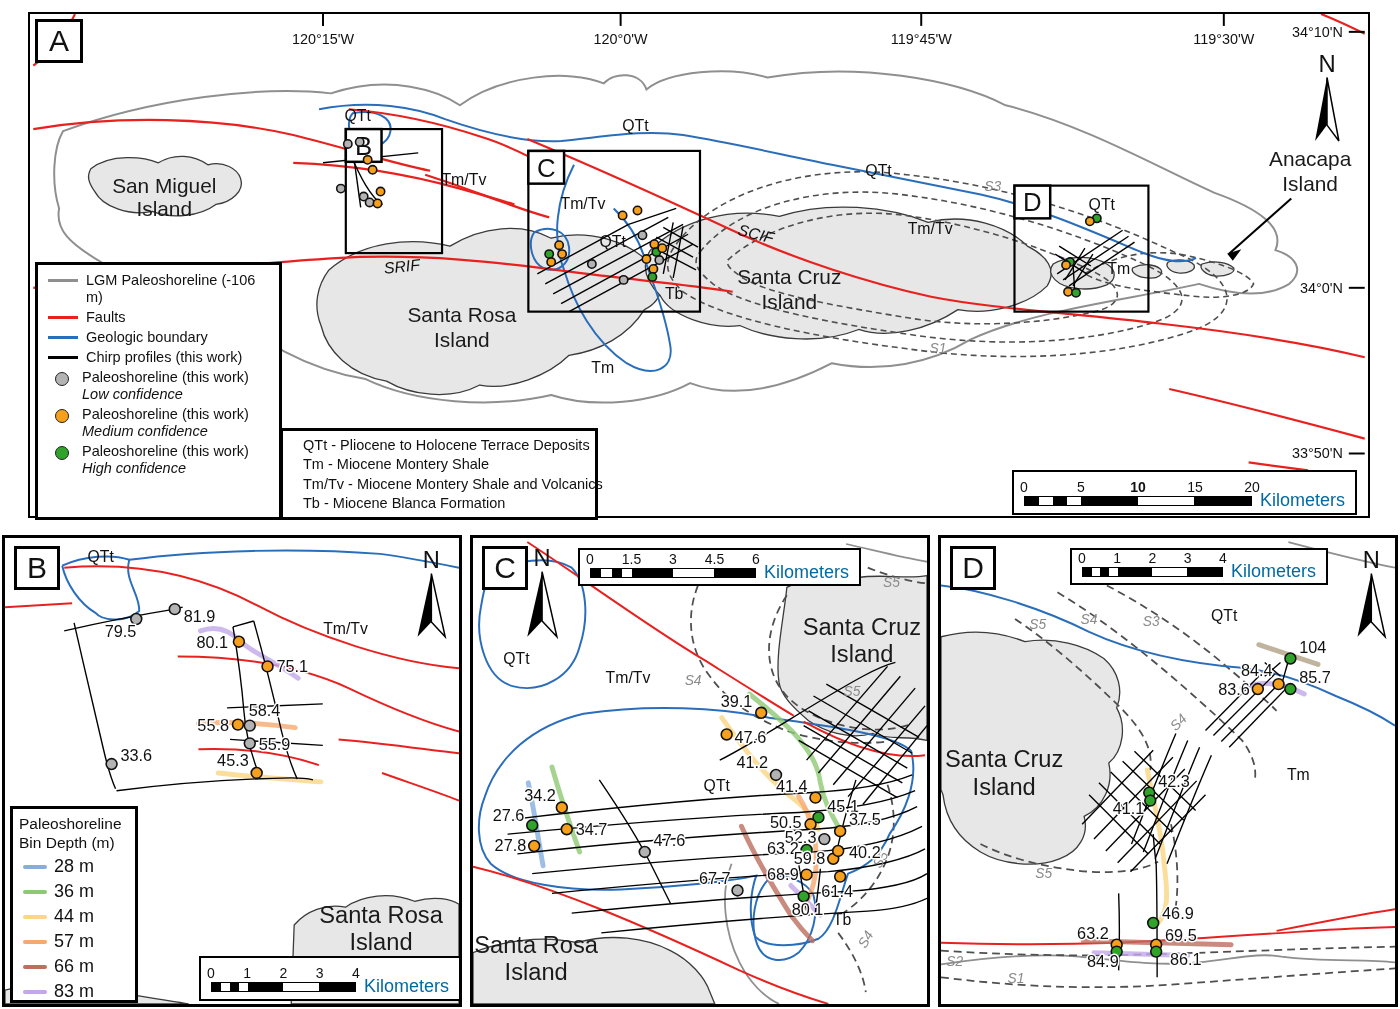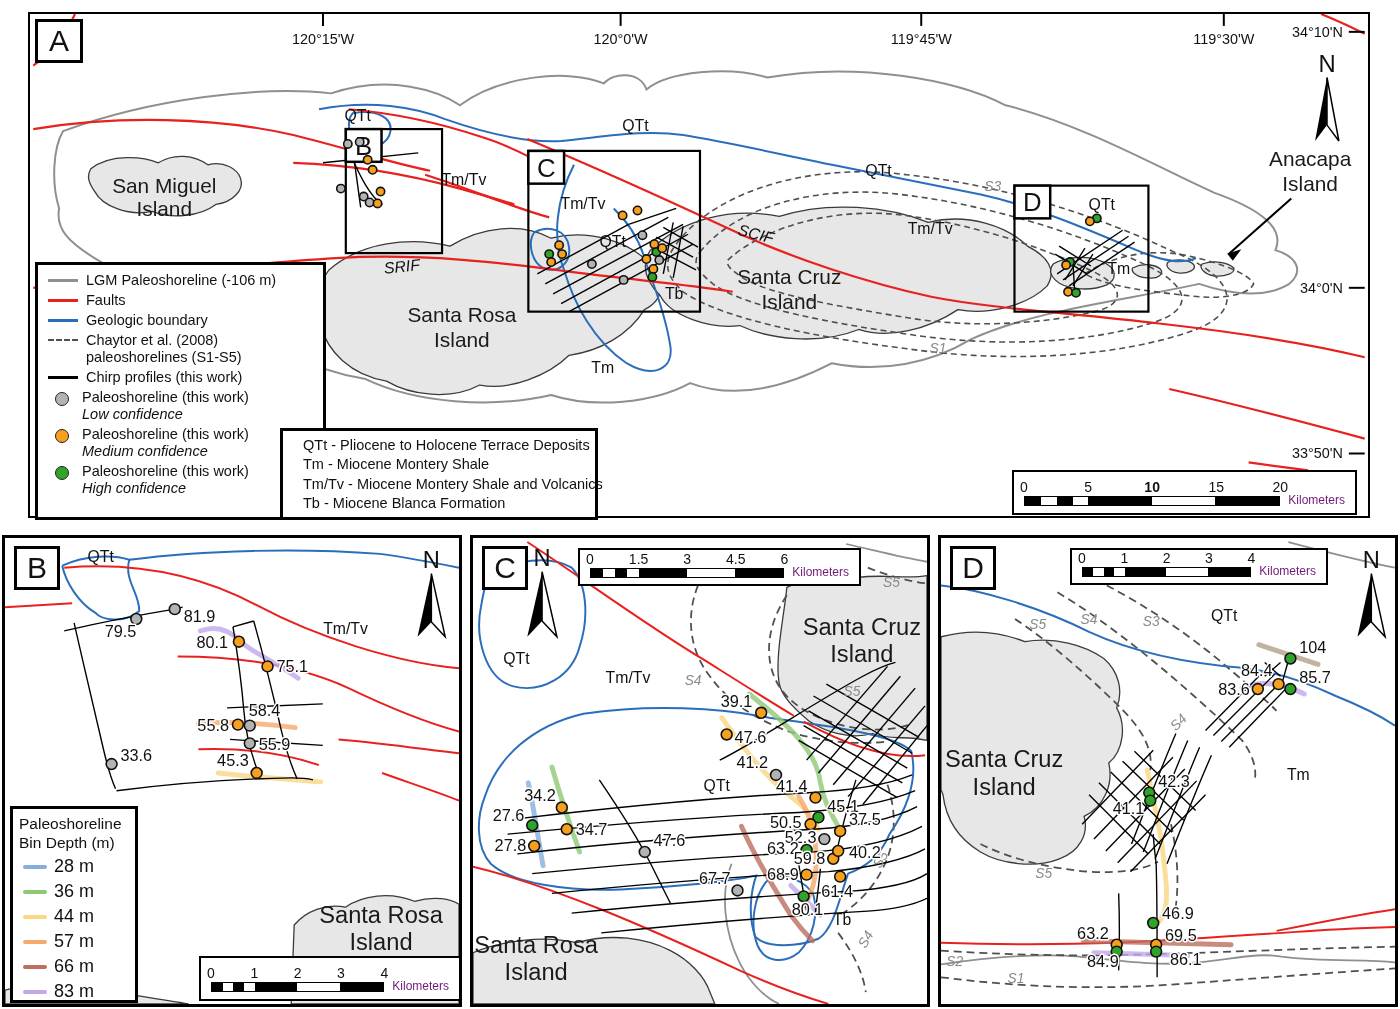--- a/index.html
+++ b/index.html
@@ -9,21 +9,21 @@
   #panelA{left:28px;top:12px;width:1342px;height:506px}
   #panelB{left:2px;top:535px;width:460px;height:472px;border-width:3px}
   #panelC{left:470px;top:535px;width:460px;height:472px;border-width:3px}
   #panelD{left:938px;top:535px;width:460px;height:472px;border-width:3px}
 
   .panel-letter{position:absolute;border:3px solid #000;background:#fff;display:flex;align-items:center;justify-content:center;font-size:30px;color:#111;z-index:6}
   #panelA .panel-letter{left:5px;top:5px;width:42px;height:38px}
   #panelB .panel-letter,#panelC .panel-letter,#panelD .panel-letter{left:9px;top:8px;width:40px;height:38px}
 
   
-  .legendA{position:absolute;left:5px;top:248px;width:291px;height:258px;background:#fff;border:3px solid #000;box-sizing:border-box;padding:7px 4px 4px 8px;z-index:5}
+  .legendA{position:absolute;left:5px;top:248px;width:247px;height:258px;background:#fff;border:3px solid #000;box-sizing:border-box;padding:7px 4px 4px 8px;z-index:5}
   .lg-row{display:flex;align-items:flex-start;margin-bottom:3px}
   .sw{flex:0 0 auto}
   .sw-line{width:30px;height:3px;margin:7px 8px 0 2px}
   .sw-dash{width:30px;height:0;border-top:2.5px dashed #4f4f4f;margin:7px 8px 0 2px}
   .sw-dot{width:12px;height:12px;border-radius:50%;border:1.6px solid #222;margin:3px 13px 0 9px}
   .lg-text{font-size:14.5px;line-height:17px;color:#111}
   .lg-sub{font-style:italic}
 
   
   .unitkey{position:absolute;left:250px;top:414px;width:318px;height:92px;background:#fff;border:3px solid #000;box-sizing:border-box;padding:4px 20px;z-index:5;display:flex;flex-direction:column;justify-content:space-around}
@@ -39,21 +39,21 @@
   
   .scalebar{position:absolute;background:#fff;border:2px solid #000;box-sizing:border-box;display:flex;align-items:flex-end;padding:2px 10px 7px 10px;z-index:5}
   #sbA{left:982px;top:456px;width:345px;height:45px}
   #sbB{left:194px;top:418px;width:262px;height:45px}
   #sbC{left:105px;top:10px;width:283px;height:38px;padding-bottom:6px}
   #sbD{left:129px;top:10px;width:258px;height:37px;padding-bottom:6px}
   .sb-col{flex:1 1 auto;position:relative}
   .sb-ticks{position:relative;height:17px;font-size:14px;color:#111}
   .sb-ticks span{position:absolute;transform:translateX(-50%);bottom:1px}
   .sb-bar{height:8px;border:1px solid #000;background:linear-gradient(90deg,#000 0 6.25%,#fff 6.25% 12.5%,#000 12.5% 18.75%,#fff 18.75% 25%,#000 25% 50%,#fff 50% 75%,#000 75% 100%)}
-  .sb-unit{font-size:12px;margin-left:8px;line-height:11px;color:#701a75;white-space:nowrap}
+  .sb-unit{font-size:18px;margin-left:8px;line-height:11px;color:#0369a1;white-space:nowrap}
 
   
   svg text{font-family:"Liberation Sans",sans-serif}
   text{text-anchor:middle}
   .lbl{fill:#111}
   .unit{font-size:16px}
   .island{font-size:21px;fill:#1a1a1a}
   .island-lg{font-size:24px;fill:#1a1a1a}
   .fault{font-size:16px;font-style:italic}
   .s{font-size:14px;font-style:italic;fill:#8a8a8a}
@@ -258,27 +258,20 @@
               <div>Faults</div>
             </div>
           </div>
           <div class="lg-row">
             <span class="sw sw-line" style="background: rgb(42, 110, 187);"></span>
             <div class="lg-text">
               <div>Geologic boundary</div>
             </div>
           </div>
           <div class="lg-row">
-            <span class="sw sw-dash" style="border-top-color: rgb(79, 79, 79);"></span>
-            <div class="lg-text">
-              <div>Chaytor et al. (2008)</div>
-              <div>paleoshorelines (S1-S5)</div>
-            </div>
-          </div>
-          <div class="lg-row">
             <span class="sw sw-line" style="background: rgb(0, 0, 0);"></span>
             <div class="lg-text">
               <div>Chirp profiles (this work)</div>
             </div>
           </div>
           <div class="lg-row">
             <span class="sw sw-dot" style="background: rgb(179, 179, 179);"></span>
             <div class="lg-text">
               <div>Paleoshoreline (this work)</div>
               <div class="lg-sub">Low confidence</div>

